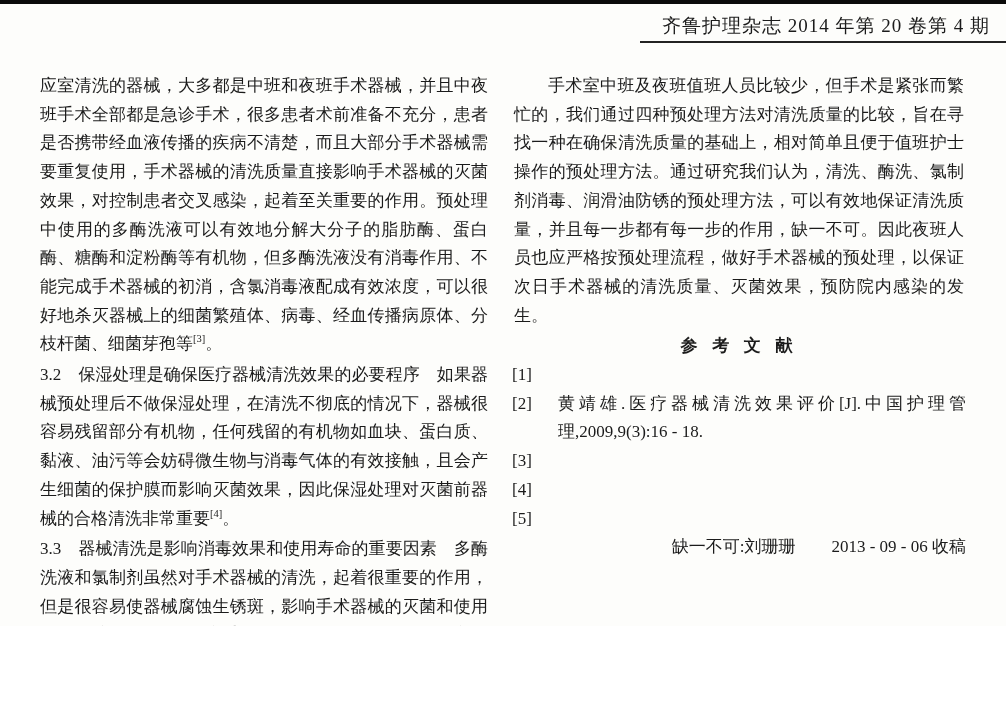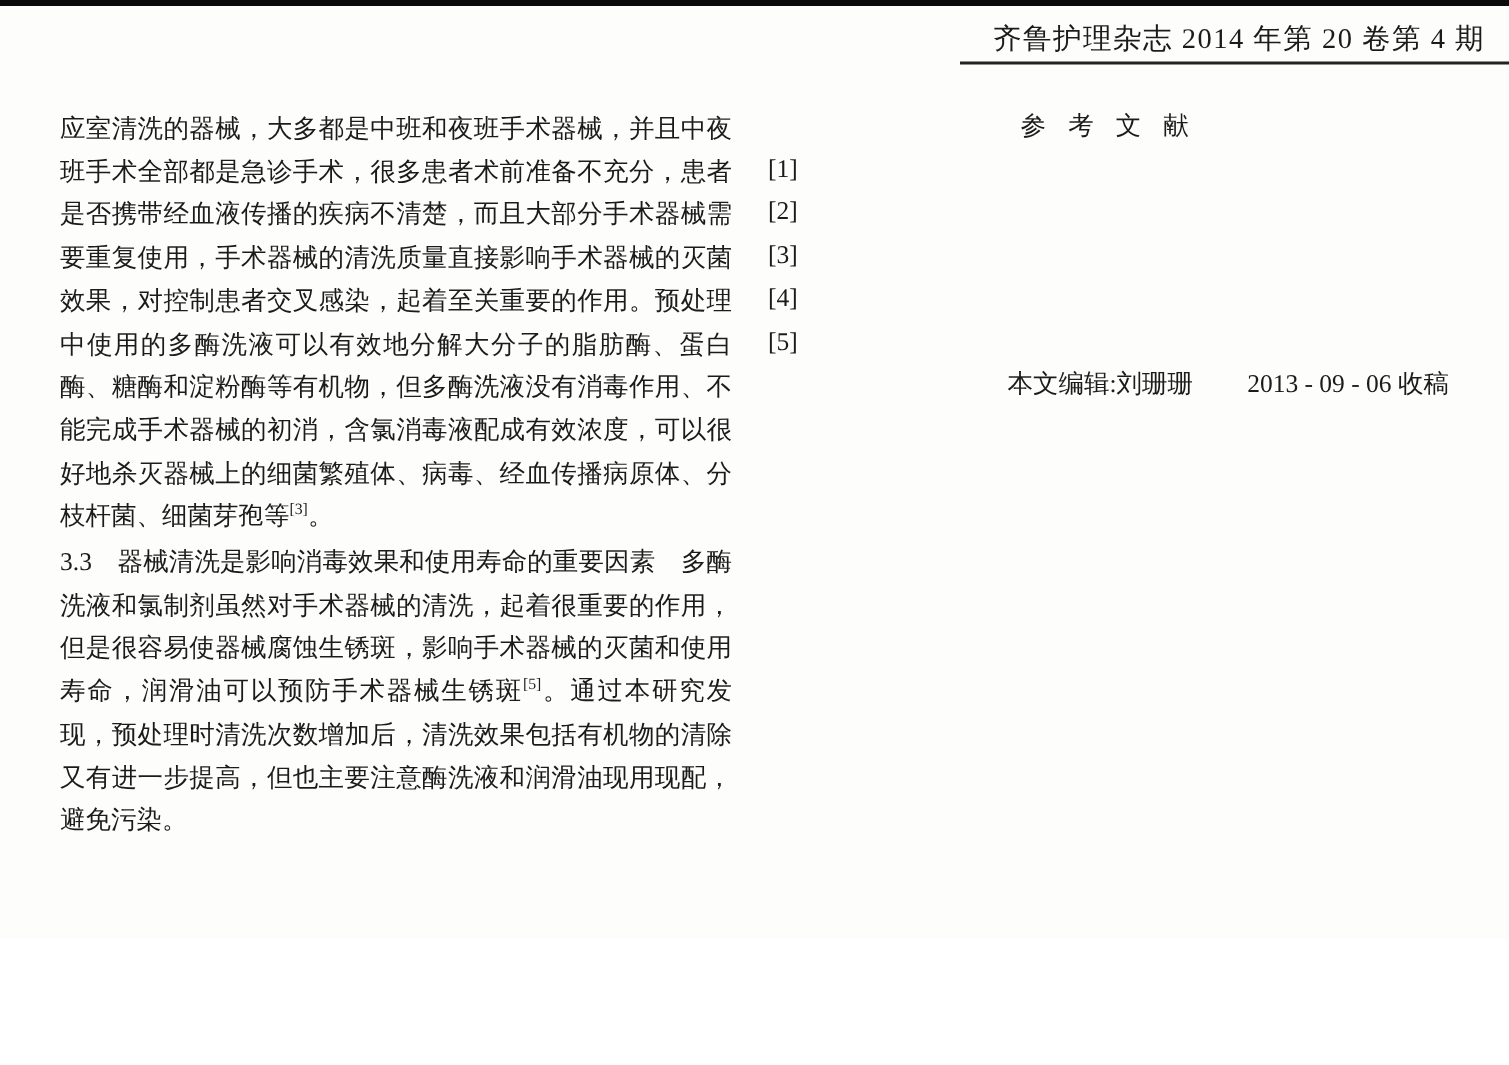--- a/index.html
+++ b/index.html
@@ -10,21 +10,21 @@
   .topbar{position:absolute;top:0;left:0;width:100%;height:4px;background:#0a0a0a;}
   .header{position:absolute;top:13px;right:16px;font-size:19px;letter-spacing:1px;white-space:nowrap;}
   .header-rule{position:absolute;top:41px;left:640px;right:0;height:2px;background:#232323;}
   .col{position:absolute;top:70px;font-size:17px;line-height:28.7px;text-align:justify;}
   .col-left{left:38px;width:452px;}
   .col-right{left:512px;width:454px;}
   .para{margin:2px;}
   .para.indent{text-indent:2em;}
   sup.cite{font-size:10.5px;line-height:0;}
   .refhead{
-    font-family:"Liberation Sans","DejaVu Sans",sans-serif;font-weight:normal;
+    font-family:"Liberation Sans","DejaVu Sans",sans-serif;font-weight:bold;
     font-size:17px;text-align:center;letter-spacing:5px;
   }
   .ref{display:flex;}
   .ref-no{width:46px;flex:0 0 46px;}
   .ref-body{flex:1;text-align:justify;}
   .editor-row{display:flex;justify-content:flex-end;gap:36px;white-space:nowrap;}
 </style>
 </head>
 <body>
 
@@ -32,42 +32,47 @@
   <div class="topbar"></div>
 
   <div class="header">
     <span>齐鲁护理杂志 2014 年第 20 卷第 4 期</span>
   </div>
   <div class="header-rule"></div>
 
   <div class="col col-left">
     <div>
         <div class="para">应室清洗的器械，大多都是中班和夜班手术器械，并且中夜班手术全部都是急诊手术，很多患者术前准备不充分，患者是否携带经血液传播的疾病不清楚，而且大部分手术器械需要重复使用，手术器械的清洗质量直接影响手术器械的灭菌效果，对控制患者交叉感染，起着至关重要的作用。预处理中使用的多酶洗液可以有效地分解大分子的脂肪酶、蛋白酶、糖酶和淀粉酶等有机物，但多酶洗液没有消毒作用、不能完成手术器械的初消，含氯消毒液配成有效浓度，可以很好地杀灭器械上的细菌繁殖体、病毒、经血传播病原体、分枝杆菌、细菌芽孢等<sup class="cite">[3]</sup>。</div>
+        <div class="para">3.2　保湿处理是确保医疗器械清洗效果的必要程序　如果器械预处理后不做保湿处理，在清洗不彻底的情况下，器械很容易残留部分有机物，任何残留的有机物如血块、蛋白质、黏液、油污等会妨碍微生物与消毒气体的有效接触，且会产生细菌的保护膜而影响灭菌效果，因此保湿处理对灭菌前器械的合格清洗非常重要<sup class="cite">[4]</sup>。</div>
         <div class="para">3.3　器械清洗是影响消毒效果和使用寿命的重要因素　多酶洗液和氯制剂虽然对手术器械的清洗，起着很重要的作用，但是很容易使器械腐蚀生锈斑，影响手术器械的灭菌和使用寿命，润滑油可以预防手术器械生锈斑<sup class="cite">[5]</sup>。通过本研究发现，预处理时清洗次数增加后，清洗效果包括有机物的清除又有进一步提高，但也主要注意酶洗液和润滑油现用现配，避免污染。</div>
       </div>
 
   </div>
 
   <div class="col col-right">
+    <div>
+        <div class="para indent">手术室中班及夜班值班人员比较少，但手术是紧张而繁忙的，我们通过四种预处理方法对清洗质量的比较，旨在寻找一种在确保清洗质量的基础上，相对简单且便于值班护士操作的预处理方法。通过研究我们认为，清洗、酶洗、氯制剂消毒、润滑油防锈的预处理方法，可以有效地保证清洗质量，并且每一步都有每一步的作用，缺一不可。因此夜班人员也应严格按预处理流程，做好手术器械的预处理，以保证次日手术器械的清洗质量、灭菌效果，预防院内感染的发生。</div>
+      </div>
     <div class="refhead">参 考 文 献</div>
     <div>
         <div class="ref">
           <span class="ref-no">[1]</span>
         </div>
         <div class="ref">
           <span class="ref-no">[2]</span>
+          <div class="ref-body">黄靖雄.医疗器械清洗效果评价[J].中国护理管理,2009,9(3):16 - 18.</div>
         </div>
         <div class="ref">
           <span class="ref-no">[3]</span>
         </div>
         <div class="ref">
           <span class="ref-no">[4]</span>
         </div>
         <div class="ref">
           <span class="ref-no">[5]</span>
         </div>
       </div>
     <div class="editor-row">
-      <span>本文编辑:刘珊珊</span>
+      <span>缺一不可:刘珊珊</span>
       <span>2013 - 09 - 06 收稿</span>
     </div>
   </div>
 </div>
 
 </body></html>

